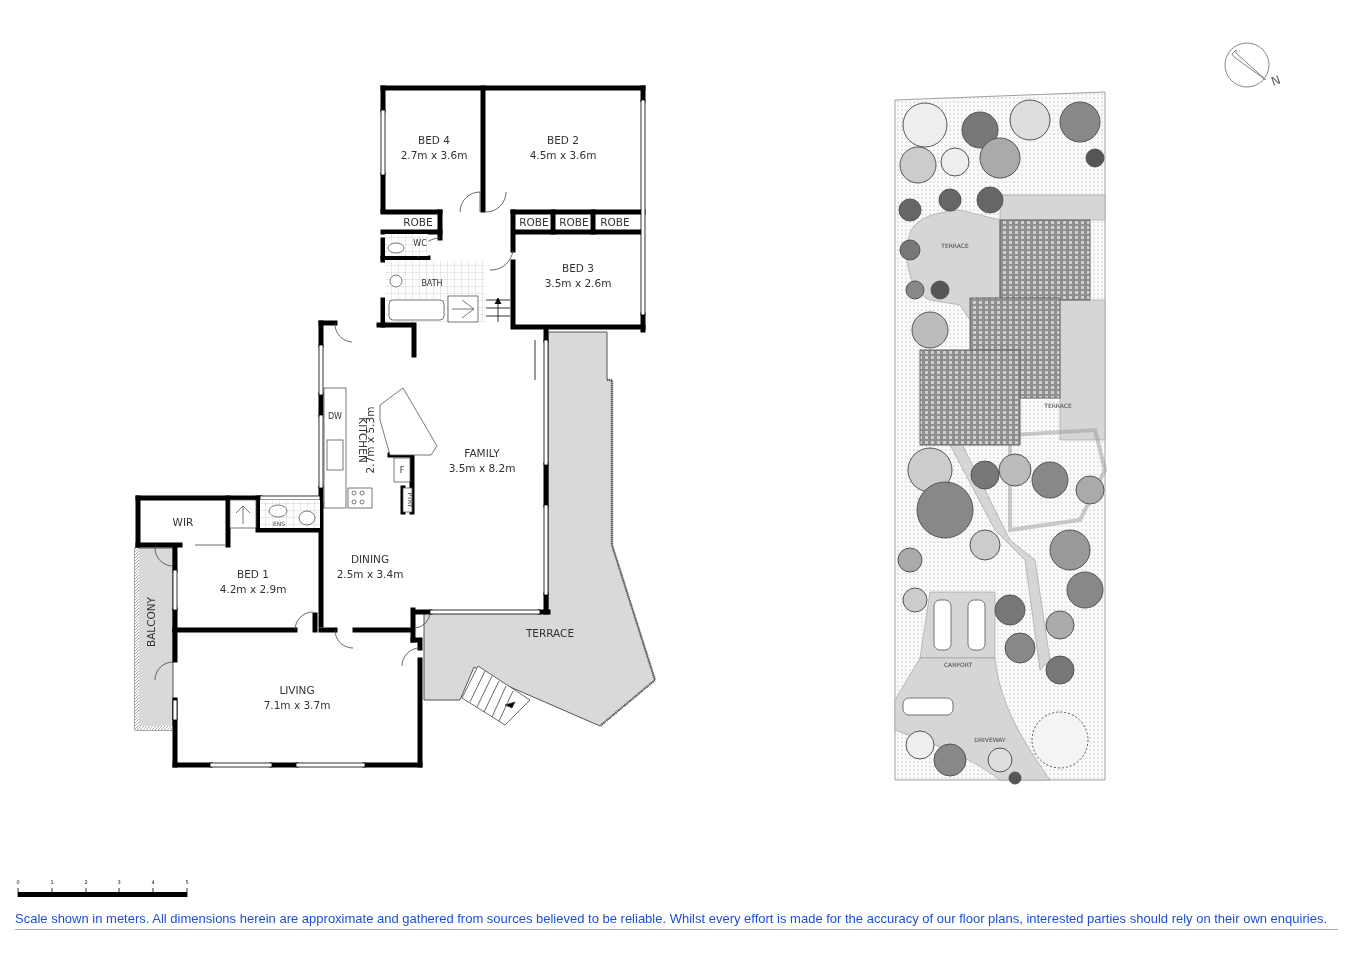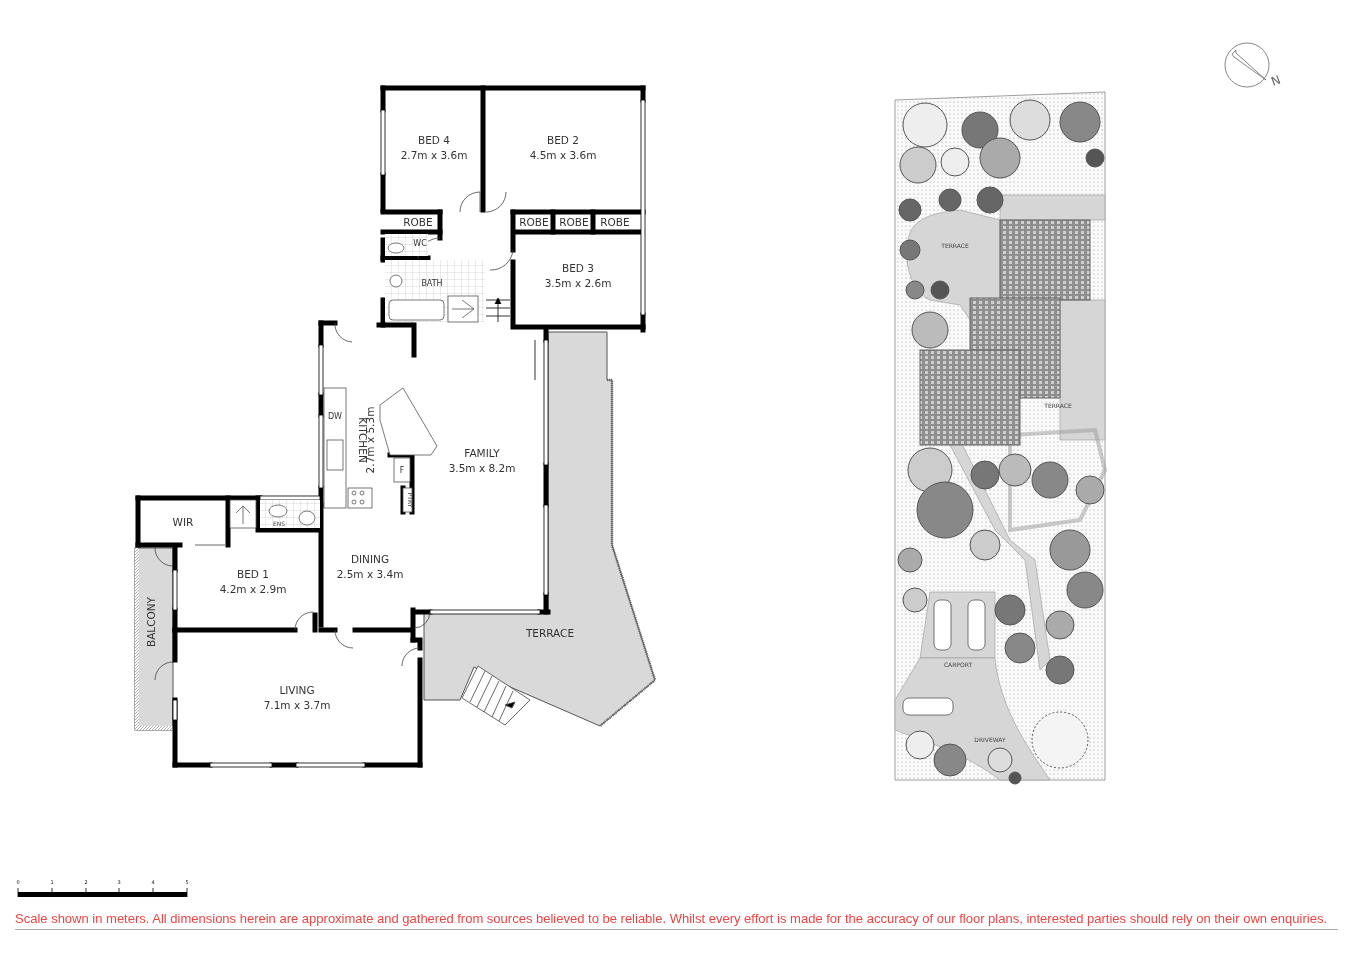--- a/index.html
+++ b/index.html
@@ -1,21 +1,21 @@
 <!DOCTYPE html>
 <html><head>
 <meta charset="utf-8">
 <style>
   html, body { margin:0; padding:0; background:#ffffff; }
   body { width:1357px; height:960px; position:relative; overflow:hidden; font-family:"DejaVu Sans", sans-serif; }
   #plan { position:absolute; left:0; top:0; width:1357px; height:960px; }
   .room-label { font-family:"DejaVu Sans", sans-serif; font-size:10.5px; fill:#333; text-anchor:middle; }
   .small-label { font-family:"DejaVu Sans", sans-serif; font-size:8px; fill:#333; text-anchor:middle; }
   .site-label { font-family:"DejaVu Sans", sans-serif; font-size:6px; fill:#444; text-anchor:middle; }
-  .disclaimer { position:absolute; left:15px; top:911px; font-family:"Liberation Sans", sans-serif; font-size:13px; color:#ef4444; white-space:nowrap; }
+  .disclaimer { position:absolute; left:15px; top:911px; font-family:"Liberation Sans", sans-serif; font-size:13px; color:#1d4ed8; white-space:nowrap; }
   .rule { position:absolute; left:15px; top:929px; width:1323px; height:1px; background:#aaa; }
   .scale-num { font-family:"DejaVu Sans", sans-serif; font-size:5px; fill:#111; text-anchor:middle; }
 </style>
 </head>
 <body>
 
 <svg id="plan" viewBox="0 0 1357 960" xmlns="http://www.w3.org/2000/svg">
   <defs>
     <pattern id="dots" width="4" height="4" patternUnits="userSpaceOnUse">
       <rect width="4" height="4" fill="#fafafa"></rect>

